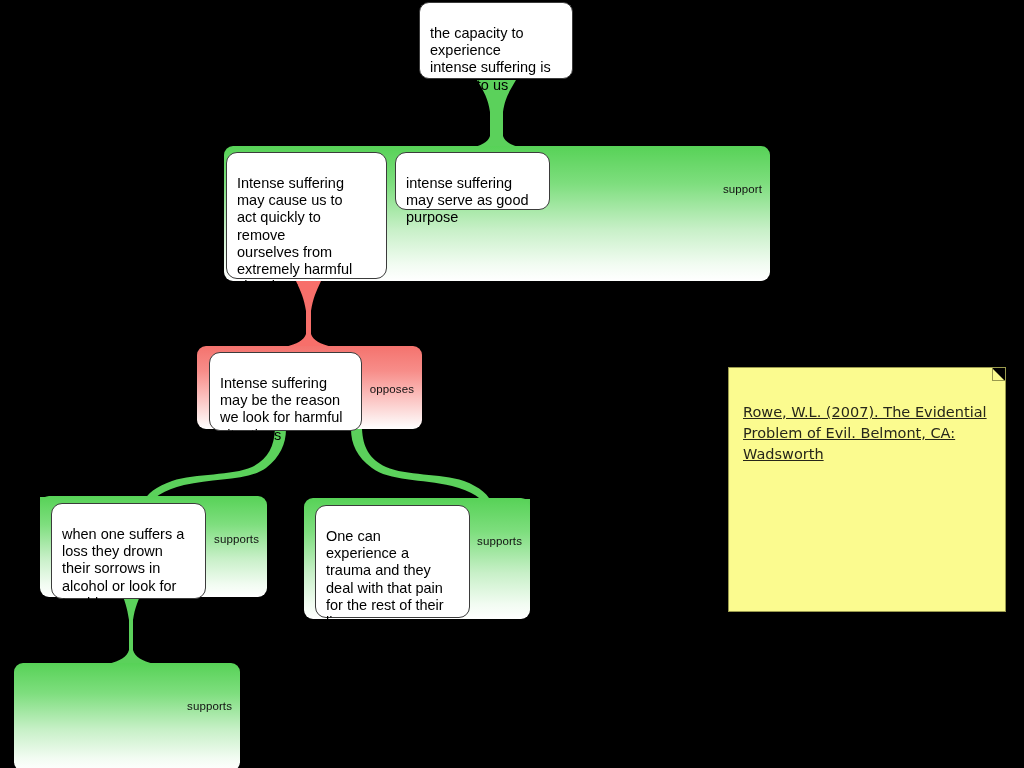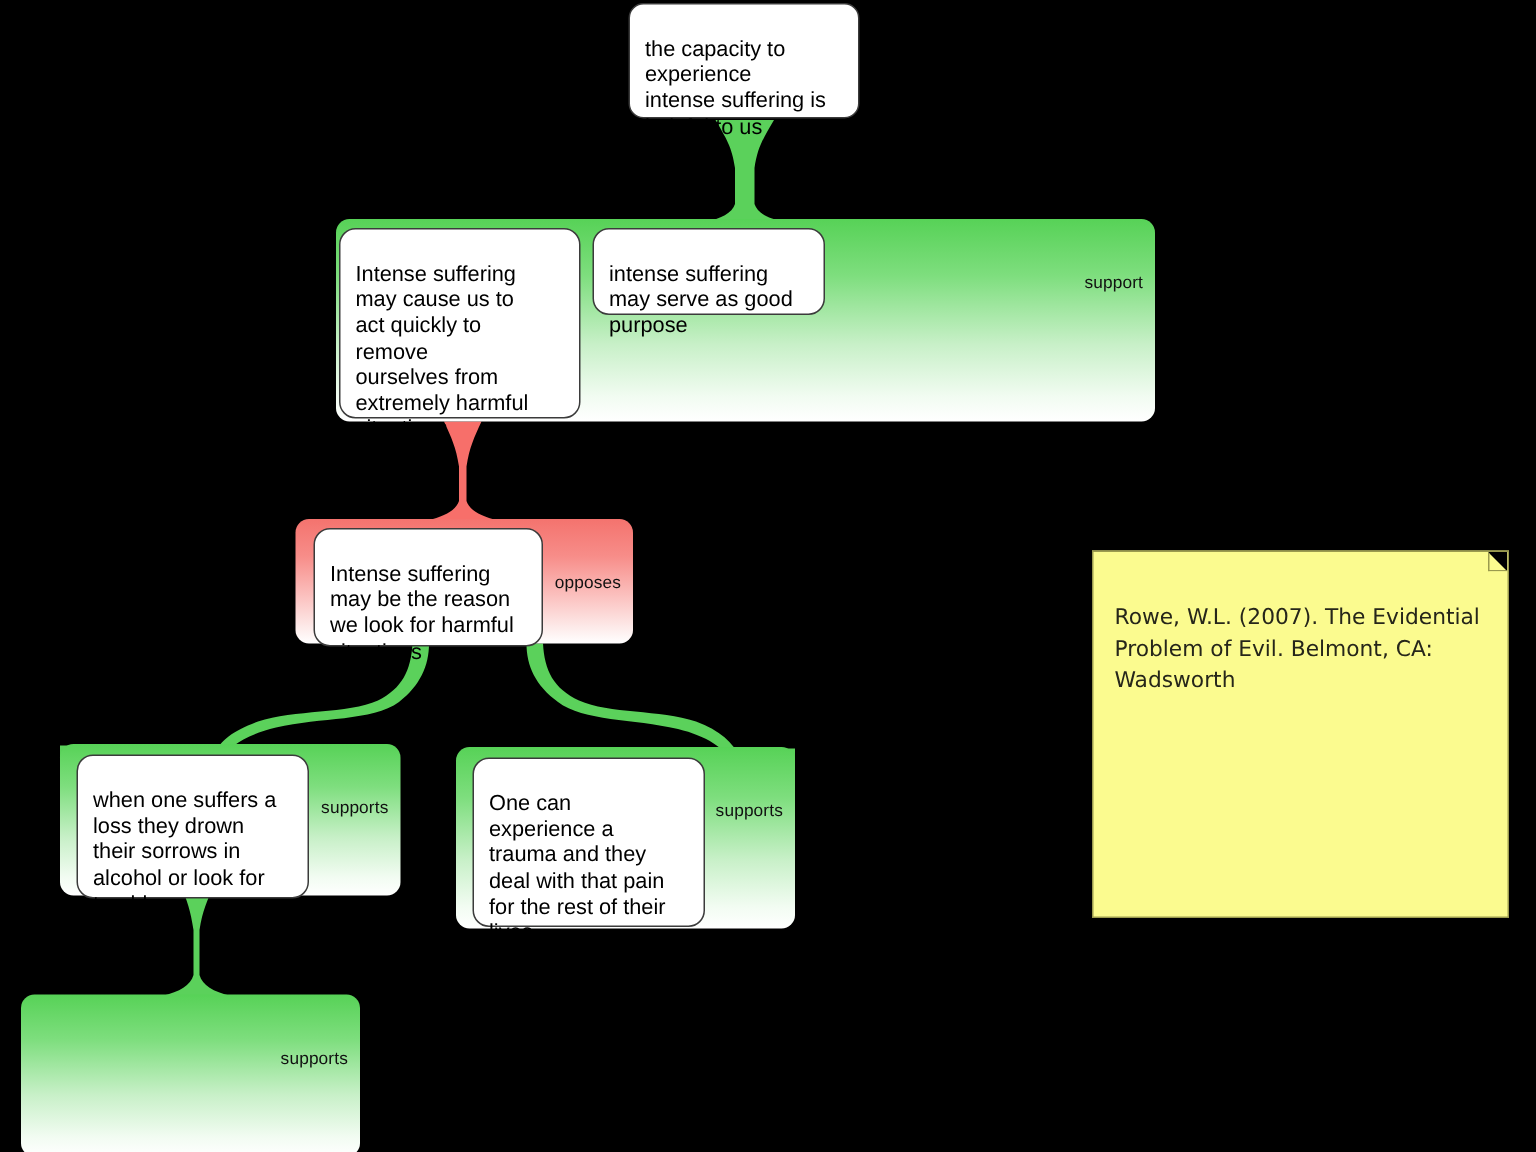--- a/index.html
+++ b/index.html
@@ -72,20 +72,21 @@
     background: #fbfb8f;
     border: 1px solid #9a9a4e;
     box-sizing: border-box;
     padding: 13px 14px 10px 14px;
     font-family: "DejaVu Sans", sans-serif;
     font-size: 14.5px;
     line-height: 21px;
     color: #26261a;
     white-space: pre-line;
     overflow: hidden;
+    text-decoration: underline;
   }
   .note-fold {
     position: absolute;
     top: 0;
     right: 0;
     width: 13px;
     height: 13px;
     background: #000000;
     clip-path: polygon(0 0, 100% 0, 100% 100%);
   }

